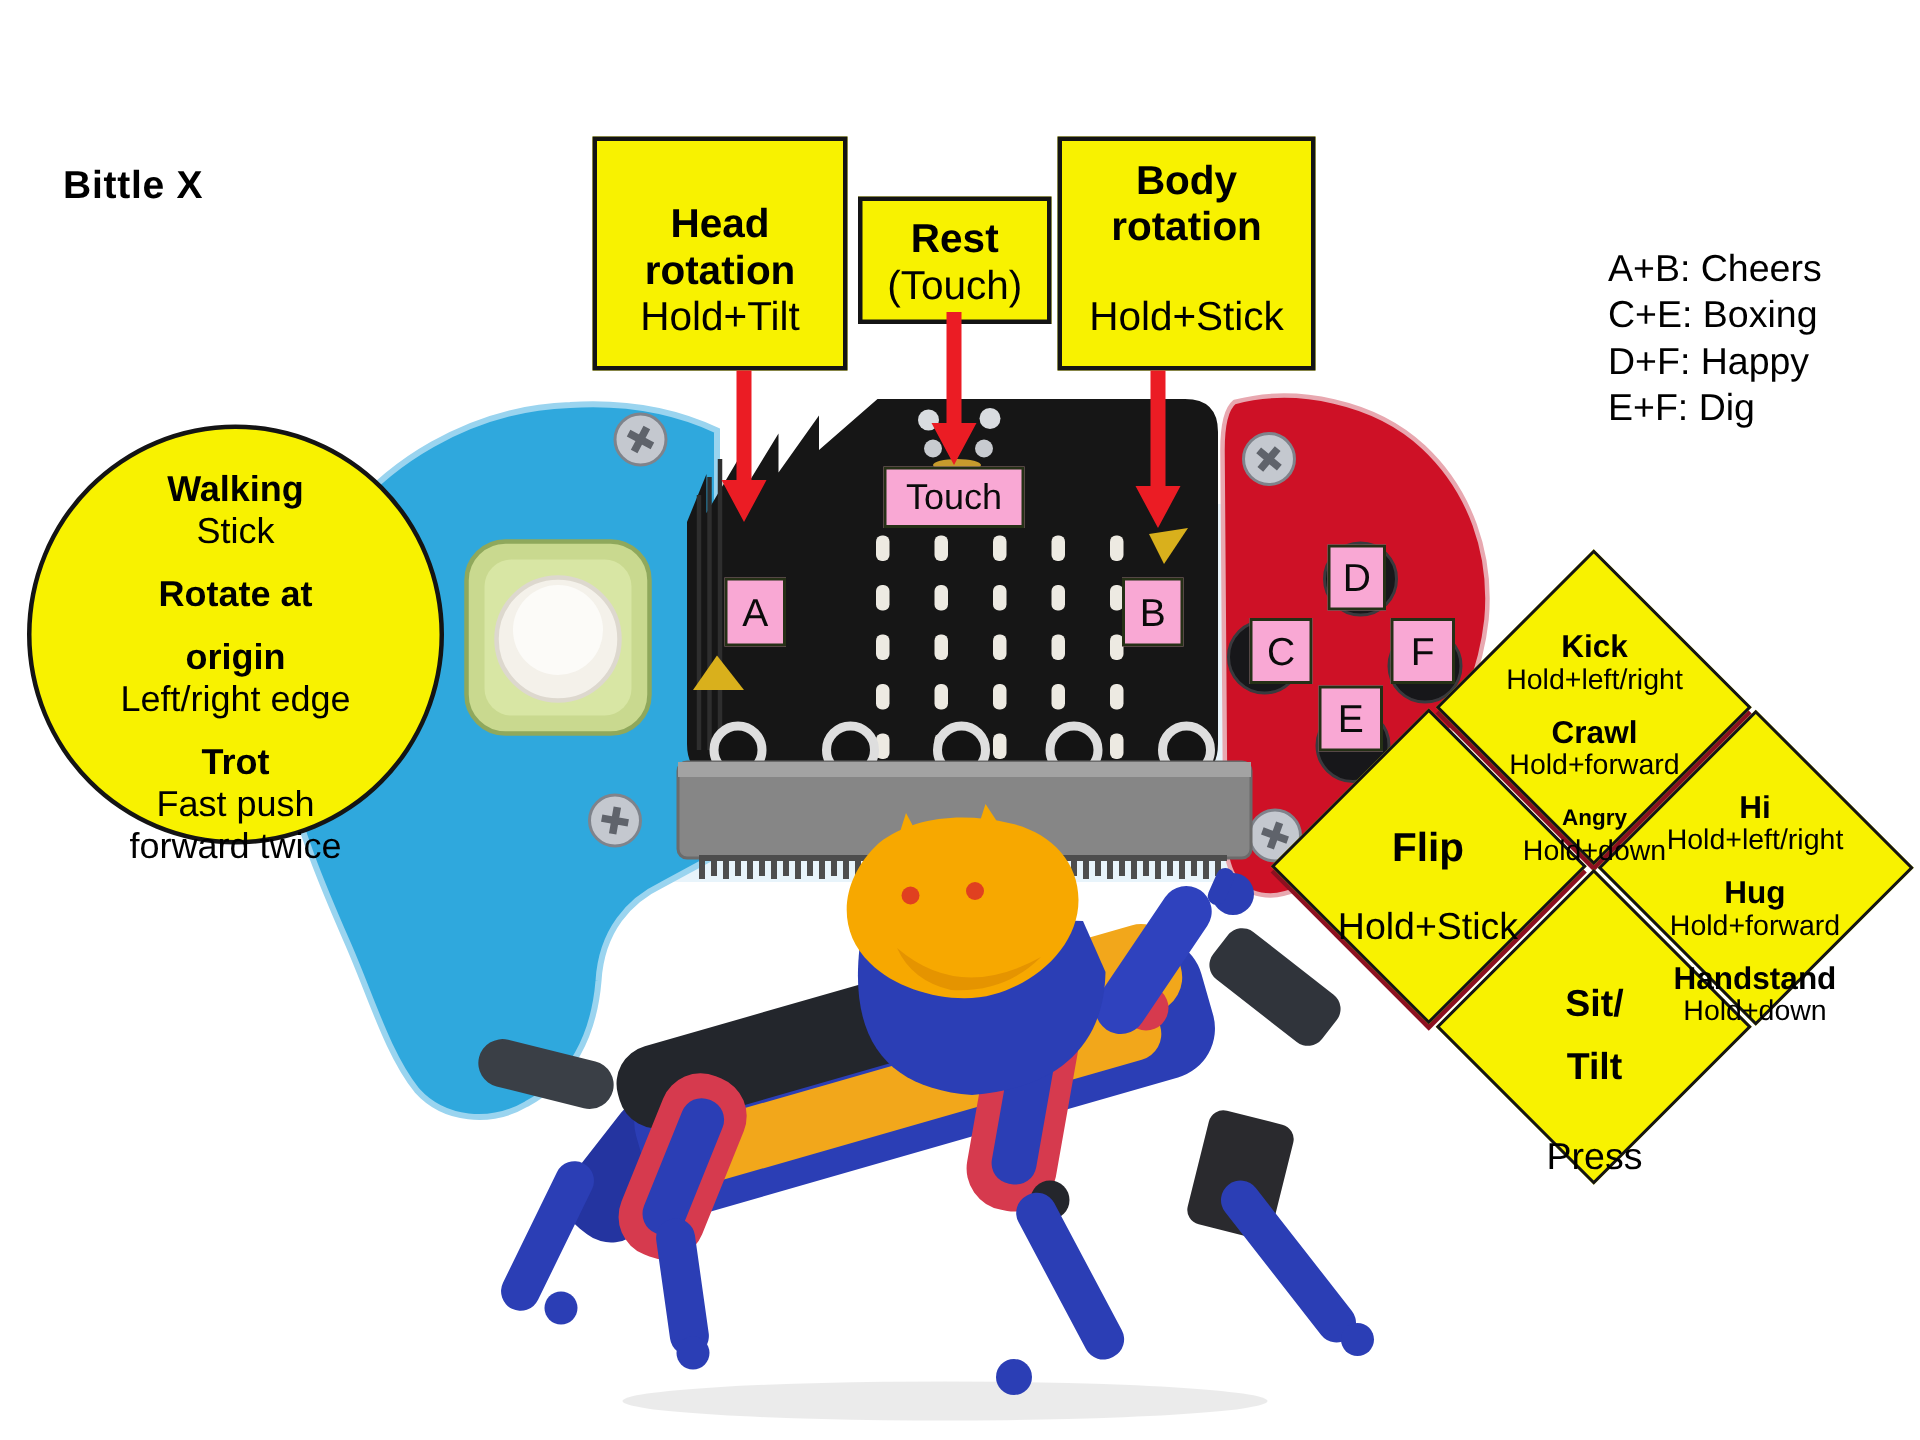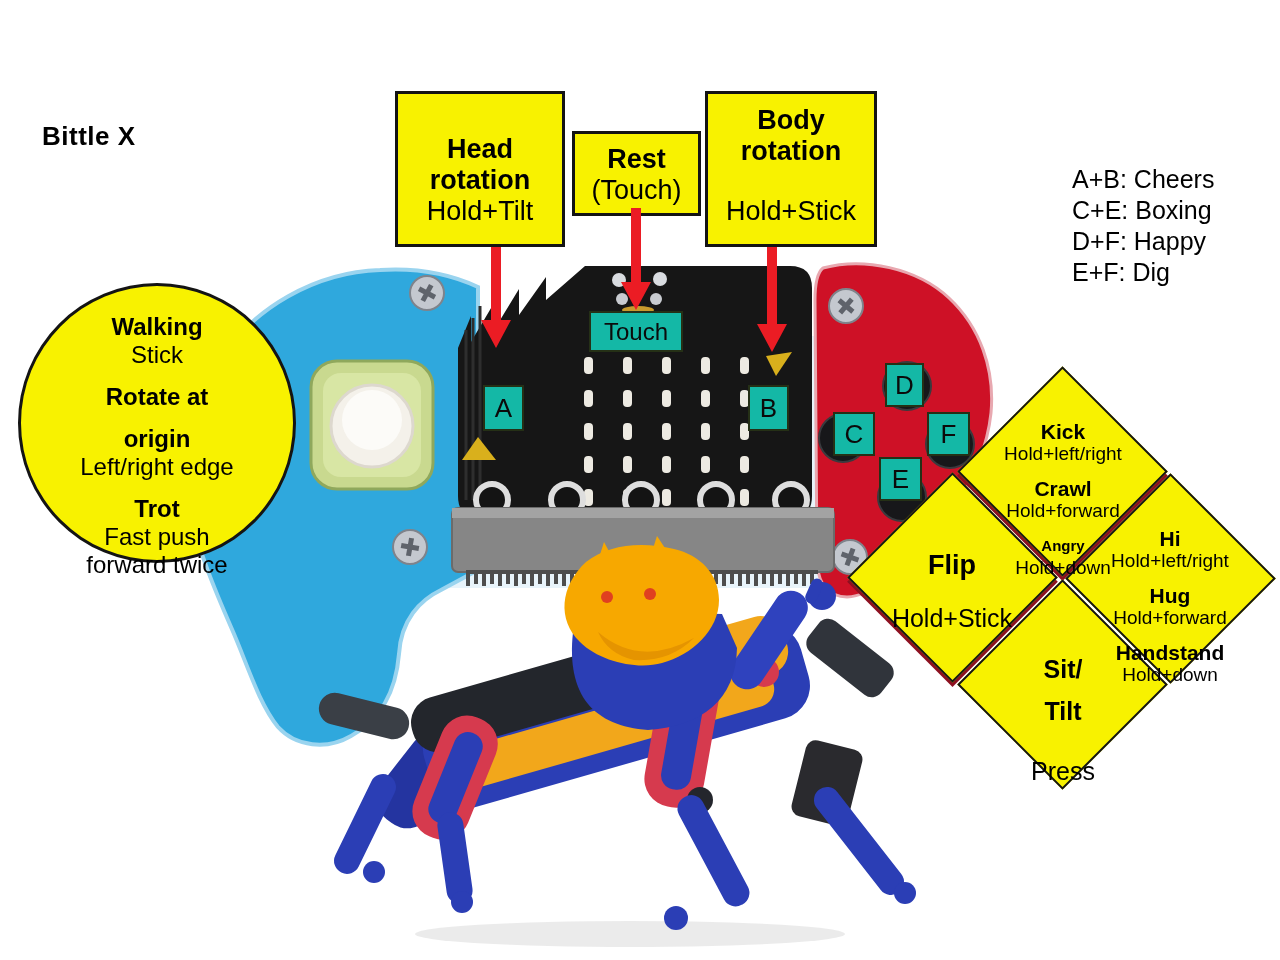--- a/index.html
+++ b/index.html
@@ -2,21 +2,21 @@
 <html><head>
 <meta charset="utf-8">
 <style>
   html,body{margin:0;padding:0;background:#fff;}
   #page{position:relative;width:1280px;height:960px;overflow:hidden;background:#fff;
         font-family:"Liberation Sans",sans-serif;color:#000;}
   .abs{position:absolute;}
   svg{position:absolute;overflow:visible;}
 
   
-  #title{left:42px;top:108px;font-size:26px;font-weight:600;letter-spacing:.5px;margin-top:13px;}
+  #title{left:42px;top:108px;font-size:26px;font-weight:600;letter-spacing:.5px;}
 
   
   .callout{background:#F8F200;border:3px solid #141414;box-sizing:border-box;
            display:flex;flex-direction:column;align-items:center;text-align:center;
            font-size:27px;line-height:31px;}
   .callout .t{font-weight:bold;}
   #callout-head{left:395px;top:91px;width:170px;height:156px;justify-content:flex-end;
                 padding:11px 4px 17px;}
   #callout-rest{left:572px;top:131px;width:129px;height:85px;padding-top:10px;}
   #callout-body{left:705px;top:91px;width:172px;height:156px;justify-content:space-between;
@@ -26,21 +26,21 @@
   #combos{left:1072px;top:164px;font-size:25px;line-height:31px;}
 
   
   #circle{left:18px;top:283px;width:278px;height:280px;border-radius:50%;
           background:#F8F200;border:3px solid #141414;box-sizing:border-box;
           display:flex;flex-direction:column;align-items:center;justify-content:flex-start;
           padding-top:13px;text-align:center;font-size:24px;line-height:28px;z-index:6;}
   .bold{font-weight:bold;margin-top:14px;}
 
   
-  .glabel{background:#14b8a6;border:2px solid #253016;box-sizing:border-box;
+  .glabel{background:#f9a8d4;border:2px solid #253016;box-sizing:border-box;
           display:flex;align-items:center;justify-content:center;
           font-size:26px;color:#0b0b0b;z-index:7;}
   #lbl-touch{left:589px;top:311px;width:94px;height:41px;font-size:24px;}
   #lbl-a{left:483px;top:385px;width:41px;height:46px;}
   #lbl-b{left:748px;top:385px;width:41px;height:46px;}
   #lbl-d{left:885px;top:363px;width:39px;height:44px;}
   #lbl-c{left:833px;top:412px;width:42px;height:44px;}
   #lbl-f{left:927px;top:412px;width:43px;height:44px;}
   #lbl-e{left:879px;top:457px;width:43px;height:44px;}
 

